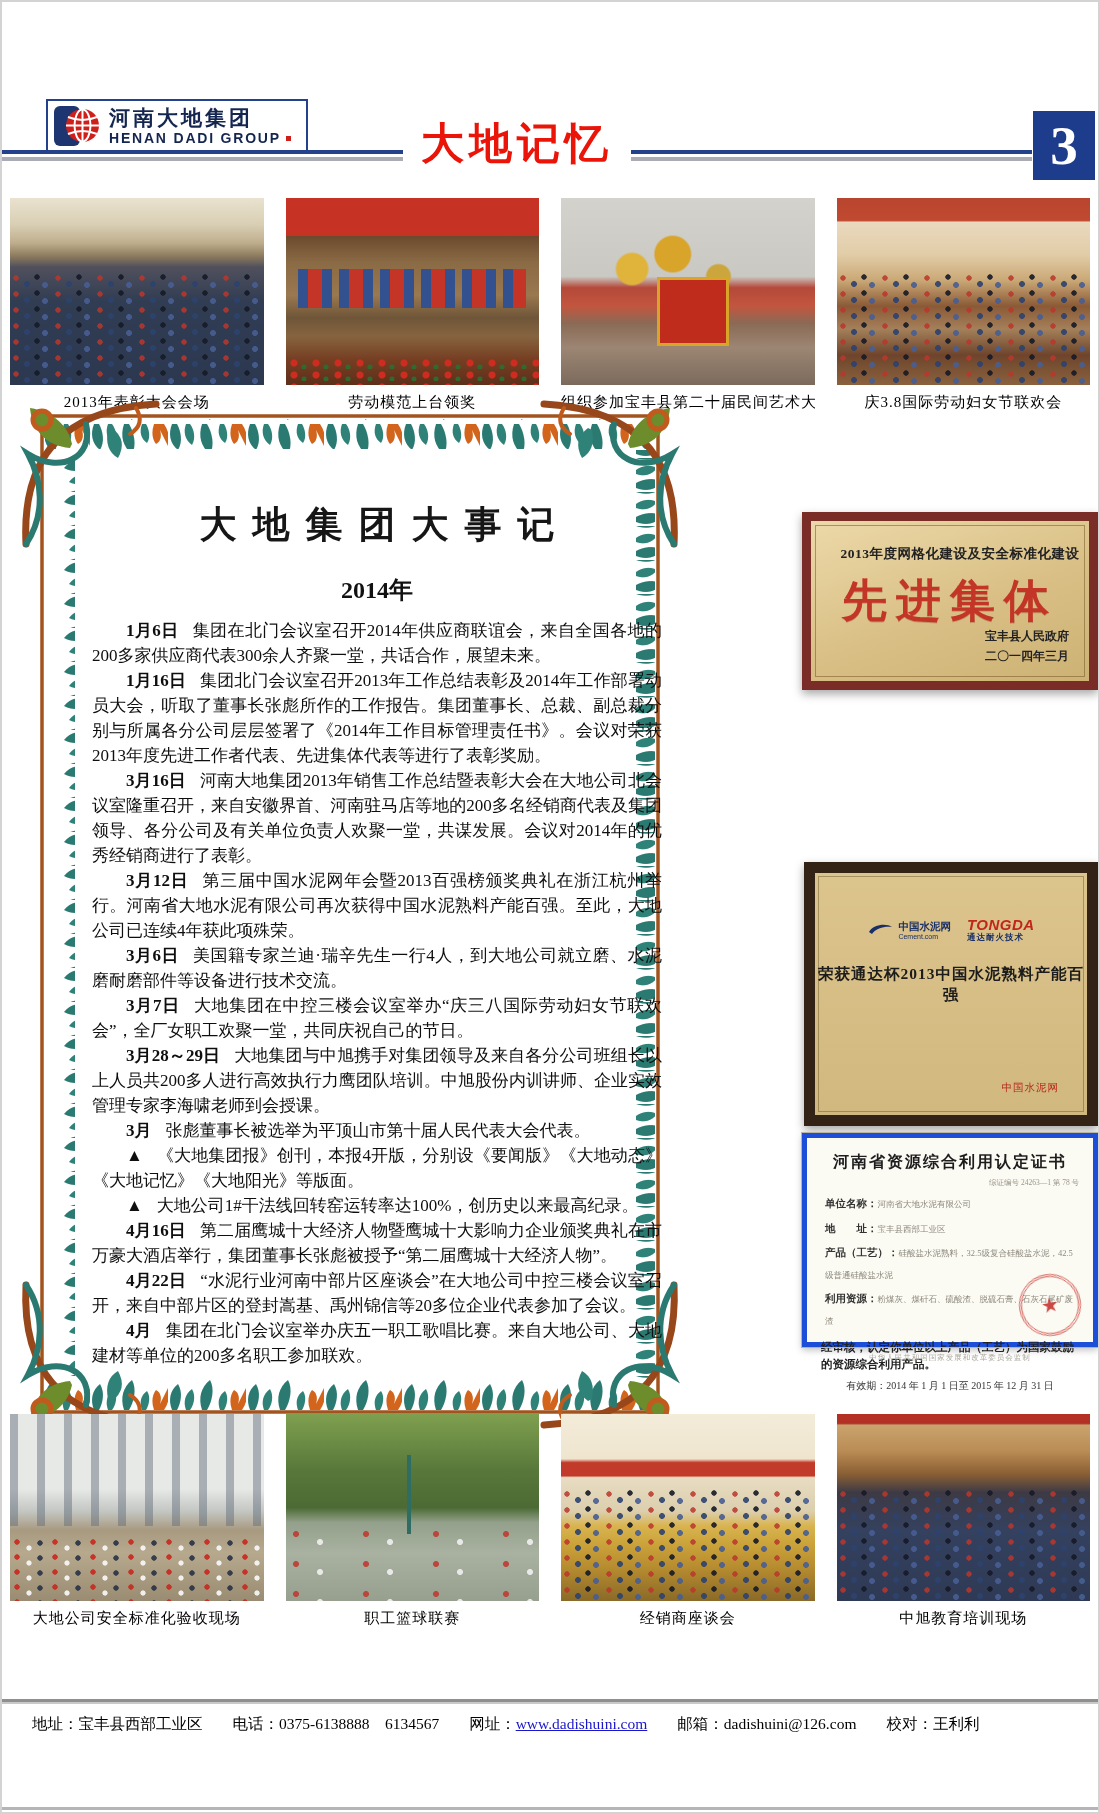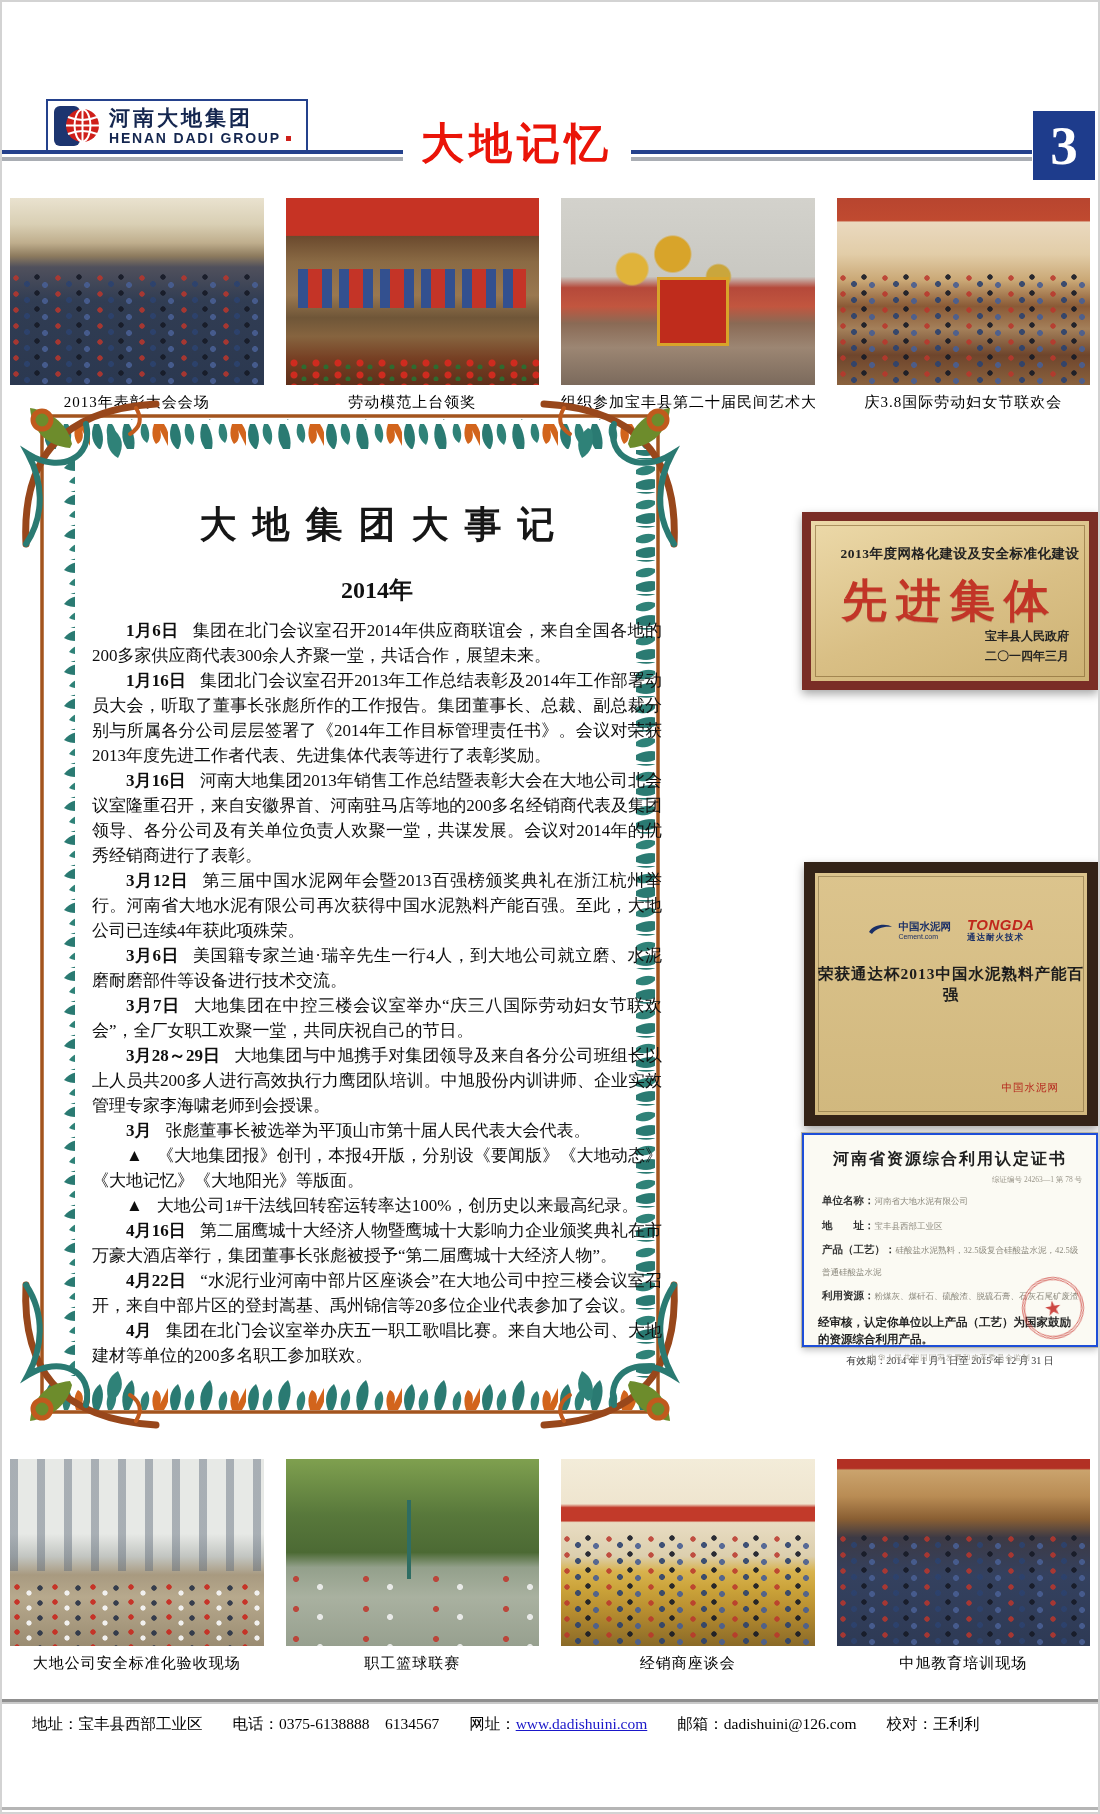--- a/index.html
+++ b/index.html
@@ -22,21 +22,21 @@
   .mast-rule{flex:1;height:11px;margin-bottom:3px;
              background:linear-gradient(180deg,#24418c 0 4px,#ffffff 4px 7px,#a9adb3 7px 11px);}
   .mast-title{font-family:"Liberation Sans","DejaVu Sans",sans-serif;font-weight:900;font-size:43px;
               color:#ea1408;letter-spacing:5px;line-height:.95;}
   .page-num{position:absolute;left:1031px;top:109px;width:62px;height:69px;background:#1e3c8c;color:#fff;
             font-weight:bold;font-size:55px;display:flex;align-items:center;justify-content:center;}
 
   
   .strip{position:absolute;left:8px;right:8px;display:flex;gap:22px;}
   .strip-top{top:196px;}
-  .strip-bottom{top:1457px;}
+  .strip-bottom{top:1412px;}
   .strip figure{flex:1;margin:0;min-width:0;}
   .photo{height:187px;position:relative;overflow:hidden;background:#999;}
   figcaption{text-align:center;font-size:15px;letter-spacing:1px;margin-top:8px;color:#000;white-space:nowrap;overflow:hidden;}
 
   .crowd::after{content:"";position:absolute;left:0;right:0;bottom:0;height:60%;
     background-image:
       radial-gradient(circle at 6px 5px, rgba(186,54,44,.85) 0 2.4px, transparent 3px),
       radial-gradient(circle at 17px 11px, rgba(44,66,110,.9) 0 2.6px, transparent 3.2px),
       radial-gradient(circle at 27px 4px, rgba(22,26,38,.9) 0 2.4px, transparent 3px),
       radial-gradient(circle at 35px 12px, rgba(72,94,146,.9) 0 2.6px, transparent 3.2px);
@@ -104,21 +104,21 @@
   .p2-cml{display:flex;align-items:center;gap:5px;}
   .p2-cml .txt{font-size:10.5px;font-weight:700;color:#1a2f66;line-height:1.2;font-family:"Liberation Sans",sans-serif;}
   .p2-cml .en{font-size:7px;color:#1a2f66;font-weight:400;}
   .p2-tongda{text-align:left;font-family:"Liberation Sans",sans-serif;}
   .p2-tongda .en{font-size:15px;font-weight:900;font-style:italic;color:#c0271c;letter-spacing:.5px;line-height:1;}
   .p2-tongda .cn{font-size:8.5px;font-weight:700;color:#1a2f66;letter-spacing:1px;}
   .p2-title{margin-top:20px;text-align:center;font-size:15.5px;font-weight:700;letter-spacing:1px;color:#1c1c1c;}
   .p2-stamp{position:absolute;right:28px;bottom:20px;color:#b5271d;font-size:10.5px;letter-spacing:1px;}
 
   .cert{position:absolute;left:800px;top:1131px;width:296px;height:214px;box-sizing:border-box;
-        background:#fbfaf3;border:2px solid #1d4ed8;outline:1px solid #b9b5a2;box-shadow:0 3px 7px rgba(0,0,0,.25);
+        background:#fbfaf3;border:5px solid #1d4ed8;outline:1px solid #b9b5a2;box-shadow:0 3px 7px rgba(0,0,0,.25);
         padding:8px 12px;}
   .cert-title{text-align:center;font-size:16px;font-weight:700;letter-spacing:2px;color:#1d1d1d;margin-top:6px;}
   .cert-serial{text-align:right;font-size:7.5px;color:#9a968a;margin:5px 2px 3px;filter:blur(.3px);}
   .cert-row{margin:3px 0 0 6px;line-height:1.35;}
   .cert-row .lb{font-weight:700;font-size:10.5px;color:#333;}
   .cert-row .vl{font-size:8.5px;color:#8d8a7e;filter:blur(.35px);}
   .cert-statement{margin:9px 2px 0;font-size:11.5px;font-weight:700;line-height:1.5;color:#222;}
   .cert-validity{margin:6px 2px 0;font-size:10px;color:#333;text-align:center;}
   .cert-seal{position:absolute;right:12px;bottom:6px;width:56px;height:56px;border-radius:50%;
              border:3px double rgba(198,40,35,.75);display:flex;align-items:center;justify-content:center;

